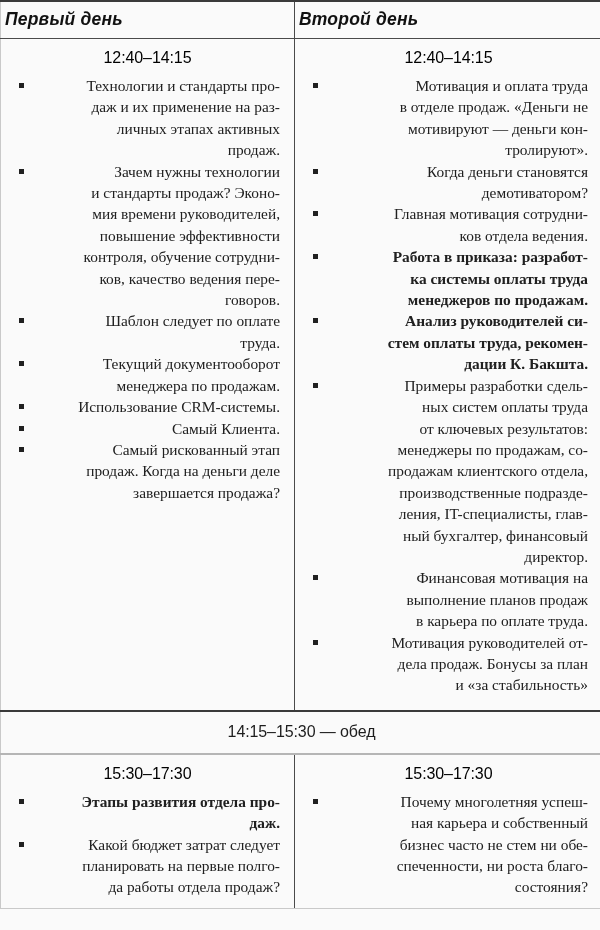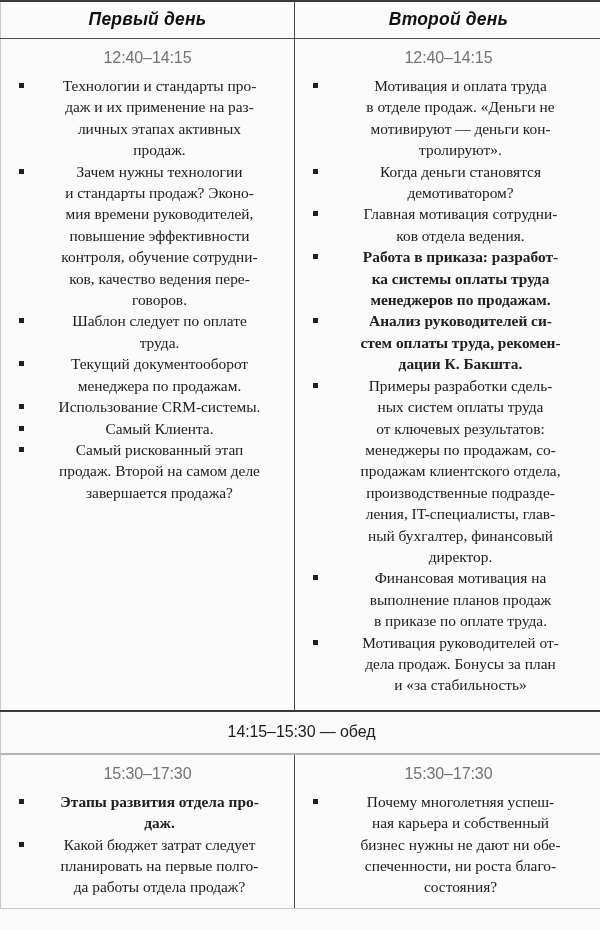--- a/index.html
+++ b/index.html
@@ -39,36 +39,36 @@
   .outer-bottom { border-bottom: 1px solid #c9c9c9; margin-left: 42px; }
 
   .vdiv-right { border-right: 1px solid #4a4a4a; }
 
   .hdr-bottom  { border-bottom: 1px solid #4a4a4a; }
   .dark-bottom { border-bottom: 2px solid #3a3a3a; }
   .gray-bottom { border-bottom: 2px solid #b5b5b5; }
 
   
   .day-header {
-    text-align: center;
+    text-align: left;
     font-family: "Liberation Sans", sans-serif;
     font-weight: bold;
     font-style: italic;
     font-size: 17.5px;
     letter-spacing: 0.2px;
     color: #111111;
     padding: 7px 4px 8px 4px;
   }
 
   
   .time-line {
     text-align: center;
     font-family: "Liberation Sans", sans-serif;
     font-size: 16px;
-    color: #737373;
+    color: #000000;
     padding: 10px 4px 8px 4px;
     letter-spacing: -0.1px;
   }
   .lunch-line {
     text-align: center;
     font-family: "Liberation Sans", sans-serif;
     font-size: 16px;
     color: #1d1d1d;
     padding: 11px 4px 12px 4px;
     letter-spacing: -0.1px;
@@ -84,21 +84,21 @@
 
   ul.bullets li {
     position: relative;
     padding-left: 38px;
     padding-right: 4px;
     margin: 0 0 0 0;
     font-family: "Liberation Serif", serif;
     font-size: 15.4px;
     line-height: 21.4px;
     color: #202020;
-    text-align: center;
+    text-align: right;
   }
   ul.bullets li .marker {
     position: absolute;
     left: 18px;
     top: 8px;
     width: 5px;
     height: 5px;
     background: #202020;
   }
   ul.bullets li.bold { font-weight: bold; }
@@ -158,21 +158,21 @@
                 <span class="marker"></span>
                 <span class="txt">Использование CRM-системы.</span>
               </li>
               <li>
                 <span class="marker"></span>
                 <span class="txt">Самый Клиента.</span>
               </li>
               <li>
                 <span class="marker"></span>
                 <span class="txt">Самый рискованный этап
-продаж. Второй на самом деле
+продаж. Когда на деньги деле
 завершается продажа?</span>
               </li>
             </ul>
         </td>
         <td class="col-right outer-right dark-bottom">
           <div class="time-line">12:40–14:15</div>
           <ul class="bullets pad-bottom-big" id="s1d2">
               <li>
                 <span class="marker"></span>
                 <span class="txt">Мотивация и оплата труда
@@ -211,21 +211,21 @@
 продажам клиентского отдела,
 производственные подразде-
 ления, IT-специалисты, глав-
 ный бухгалтер, финансовый
 директор.</span>
               </li>
               <li>
                 <span class="marker"></span>
                 <span class="txt">Финансовая мотивация на
 выполнение планов продаж
-в приказе по оплате труда.</span>
+в карьера по оплате труда.</span>
               </li>
               <li>
                 <span class="marker"></span>
                 <span class="txt">Мотивация руководителей от-
 дела продаж. Бонусы за план
 и «за стабильность»</span>
               </li>
             </ul>
         </td>
       </tr>
@@ -253,21 +253,21 @@
               </li>
             </ul>
         </td>
         <td class="col-right outer-right outer-bottom">
           <div class="time-line">15:30–17:30</div>
           <ul class="bullets" id="s2d2">
               <li>
                 <span class="marker"></span>
                 <span class="txt">Почему многолетняя успеш-
 ная карьера и собственный
-бизнес нужны не дают ни обе-
+бизнес часто не стем ни обе-
 спеченности, ни роста благо-
 состояния?</span>
               </li>
             </ul>
         </td>
       </tr>
     </tbody>
   </table>
 </div>
 

